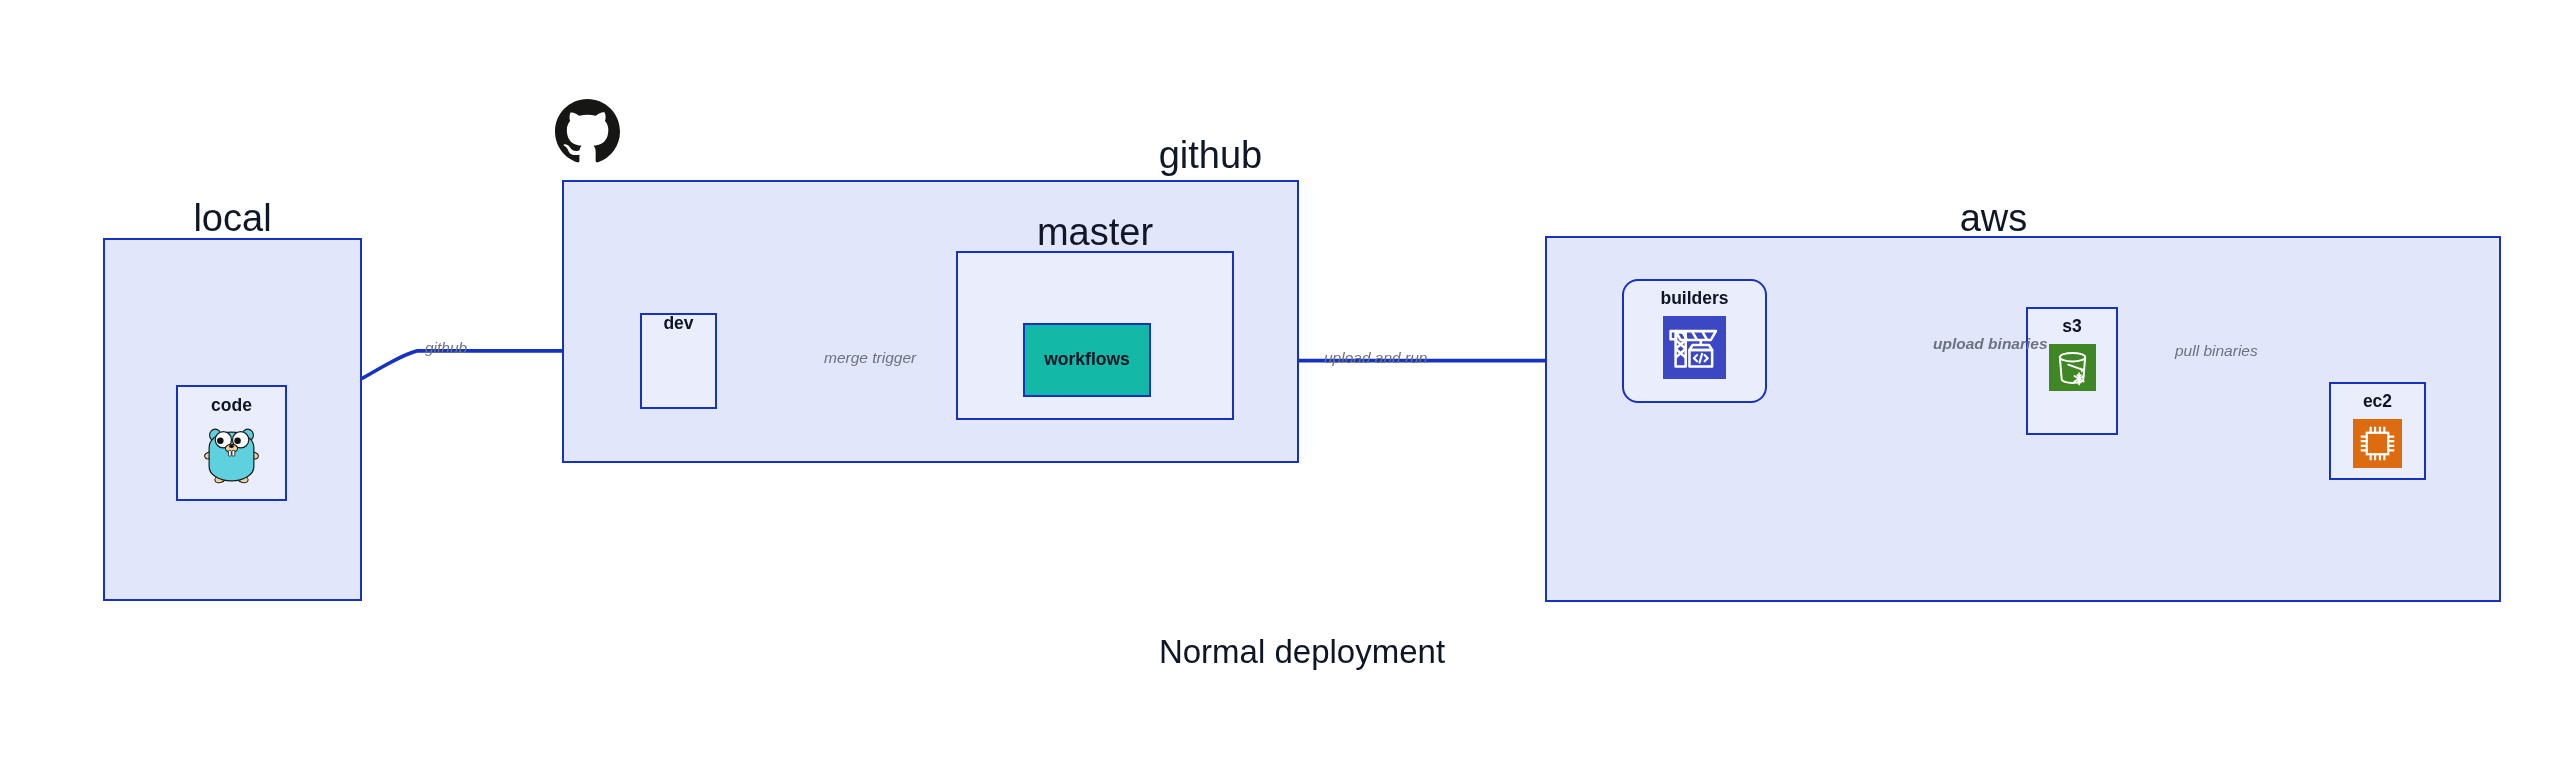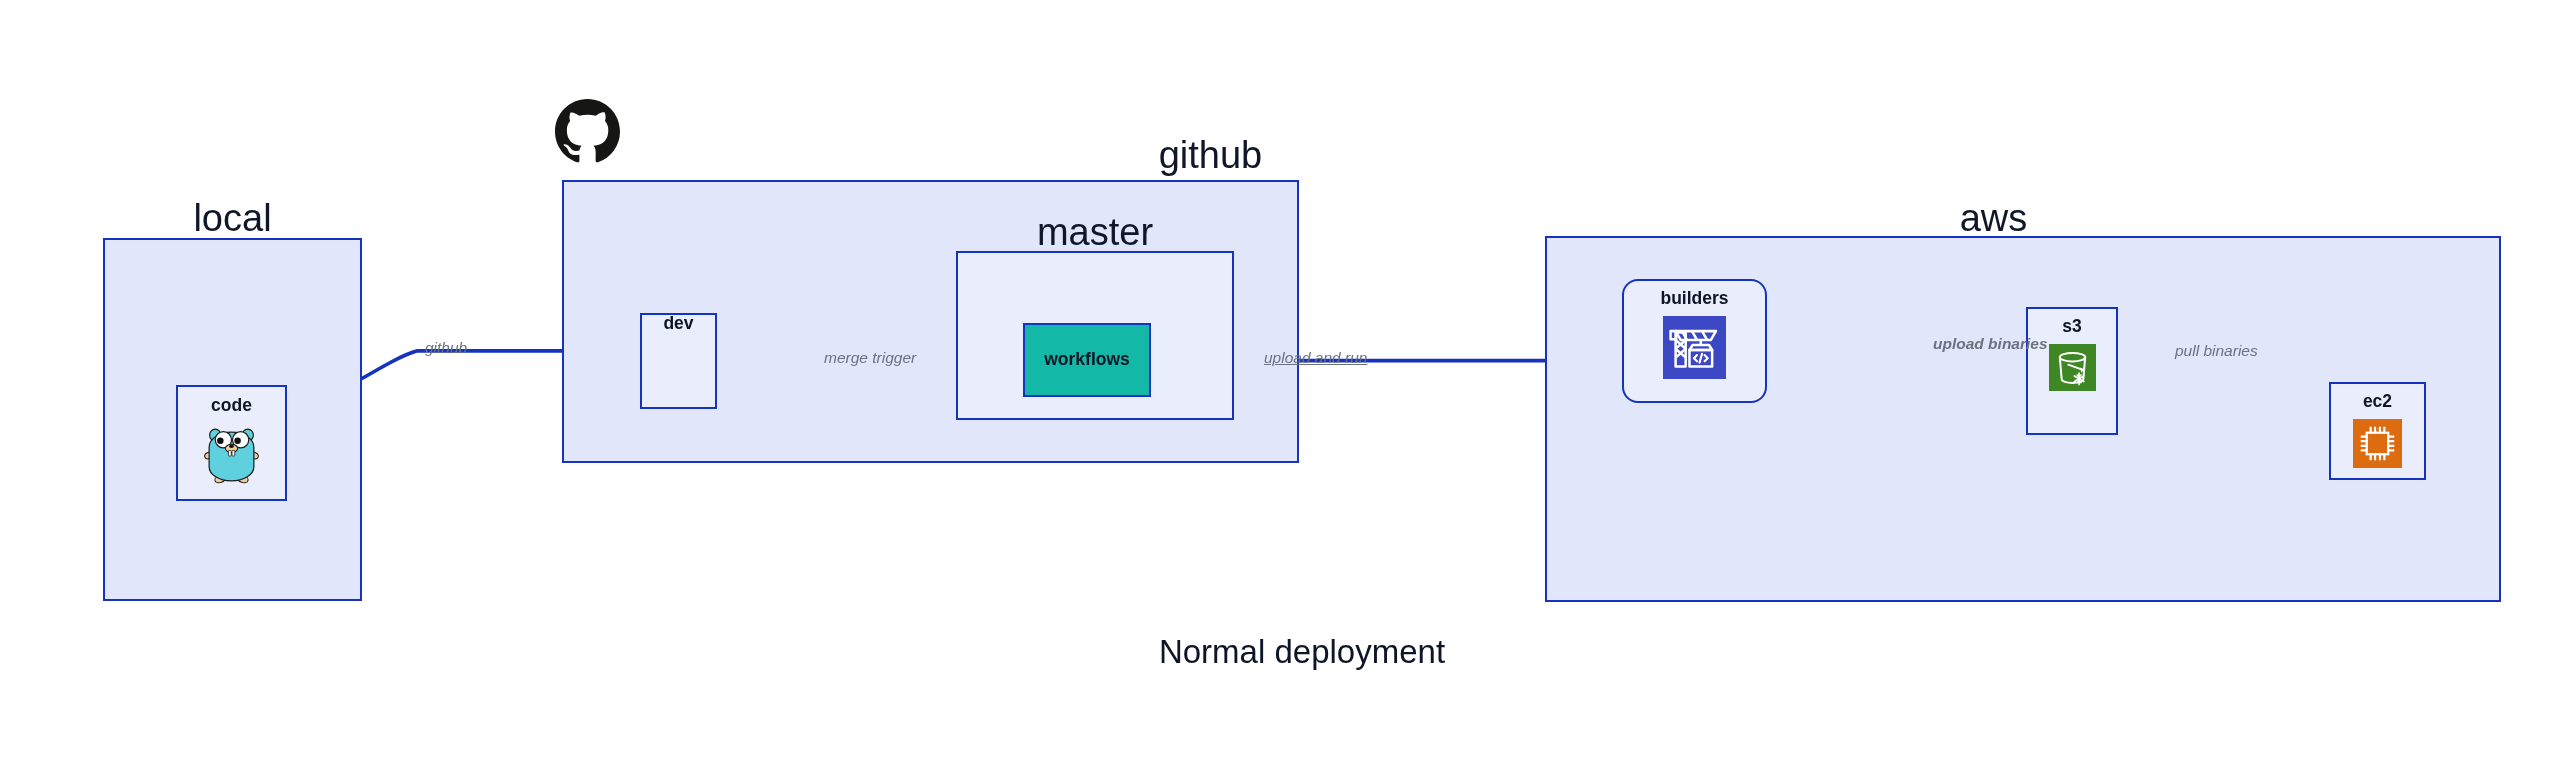--- a/index.html
+++ b/index.html
@@ -262,21 +262,21 @@
           <path d="M72 36 L82 36 M72 45 L82 45 M72 55 L82 55 M72 64 L82 64"></path>
         </g>
       </svg>
     </span>
   </div>
 
   <div class="edge-label" style="left:425px; top:340px;">github</div>
 
   <div class="edge-label" style="left:824px; top:350px;">merge trigger</div>
 
-  <div class="edge-label" style="left:1264px; top:350px;text-decoration:underline;">upload and run</div>
+  <div class="edge-label" style="left:1324px; top:350px;">upload and run</div>
 
   <div class="edge-label" style="left:1933px; top:336px;font-weight:bold;">upload binaries</div>
 
   <div class="edge-label" style="left:2175px; top:343px;">pull binaries</div>
 
   <div id="diagram-title">
     <span>Normal deployment</span>
   </div>
 
 </div>

